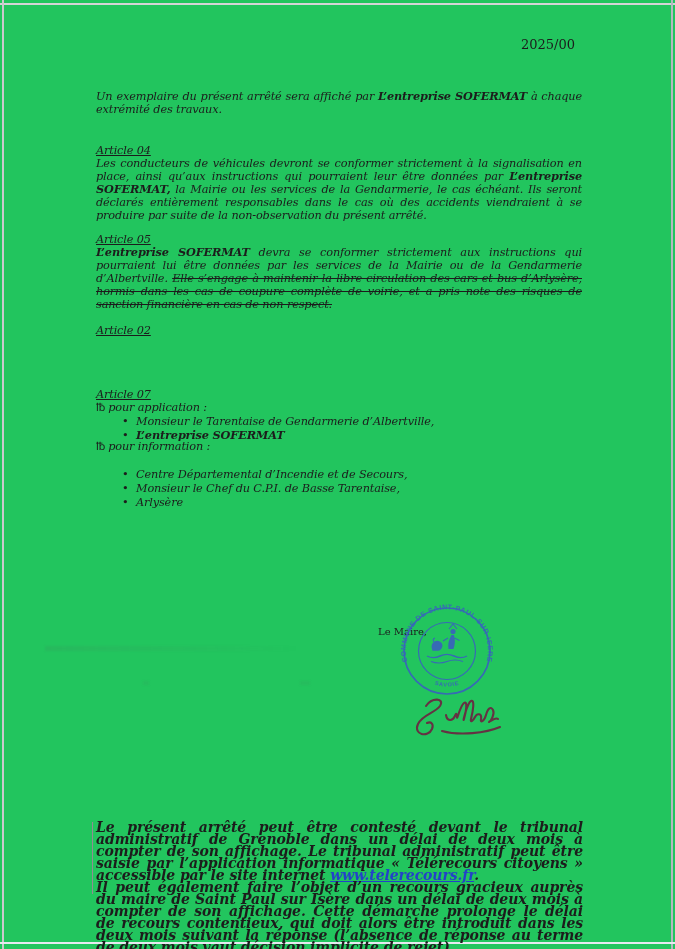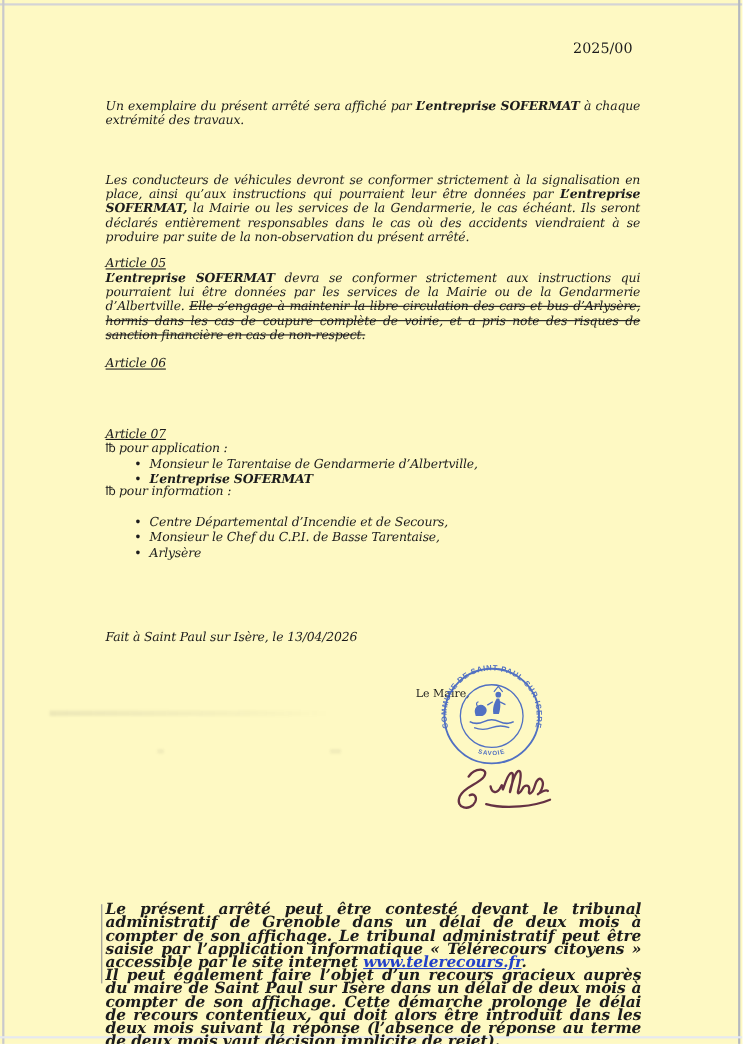--- a/index.html
+++ b/index.html
@@ -1,17 +1,17 @@
 <!DOCTYPE html>
 <html><head>
 <meta charset="utf-8">
 <style>
   html,body { margin:0; padding:0; background:#ffffff; }
   .scan {
-    position:relative; width:675px; height:949px; background:#fef9c3;
+    position:relative; width:675px; height:949px; background:#22c55e;
     font-family:"DejaVu Serif", serif; color:#1c1c1c; overflow:hidden;
   }
   
   .edge-top    { position:absolute; left:0; top:3px; width:675px; height:2px; background:#d4d4d6; }
   .edge-left   { position:absolute; left:2px; top:0; width:2px; height:949px; background:#c9c9cc; }
   .edge-right  { position:absolute; left:671px; top:0; width:2px; height:949px; background:#b4b8c0; }
   .edge-bottom { position:absolute; left:0; top:942px; width:675px; height:2px; background:#e6e9f0; }
 
   .blk { position:absolute; left:96px; width:486px; font-style:italic;
          font-size:11.3px; line-height:13px; letter-spacing:-0.15px; text-align:justify;margin-top:24px; }
@@ -52,26 +52,27 @@
 
   <div class="edge-top"></div>
   <div class="edge-left"></div>
   <div class="edge-right"></div>
   <div class="edge-bottom"></div>
 
   <div class="ref-number">2025/00</div>
 
   <div class="blk" style="top:66px;"><span>Un exemplaire du présent arrêté sera affiché par </span><b>L’entreprise SOFERMAT</b><span> à chaque extrémité des travaux.</span></div>
 
+  <div class="blk heading" style="top:120px;">Article 04</div>
   <div class="blk" style="top:133px;"><span>Les conducteurs de véhicules devront se conformer strictement à la signalisation en place, ainsi qu’aux instructions qui pourraient leur être données par </span><b>L’entreprise SOFERMAT,</b><span> la Mairie ou les services de la Gendarmerie, le cas échéant. Ils seront déclarés entièrement responsables dans le cas où des accidents viendraient à se produire par suite de la non-observation du présent arrêté.</span></div>
 
   <div class="blk heading" style="top:209px;">Article 05</div>
   <div class="blk" style="top:222px;"><b>L’entreprise SOFERMAT</b><span> devra se conformer strictement aux instructions qui pourraient lui être données par les services de la Mairie ou de la Gendarmerie d’Albertville.</span> <span class="struck">Elle s’engage à maintenir la libre circulation des cars et bus d’Arlysère, hormis dans les cas de coupure complète de voirie, et a pris note des risques de sanction financière en cas de non-respect.</span></div>
 
-  <div class="blk heading" style="top:300px;">Article 06</div>
+  <div class="blk heading" style="top:300px;">Article 02</div>
 
   <div class="blk heading" style="top:364px;">Article 07</div>
   <div class="blk" style="top:377px; text-align:left;"><span class="sym">℔</span><span>pour application :</span></div>
   <div class="blk bullet-line" style="top:391px;">
       <span class="blt">•</span>
       <span class="btxt">Monsieur le Tarentaise de Gendarmerie d’Albertville,</span>
     </div>
   <div class="blk bullet-line" style="top:405px;">
       <span class="blt">•</span>
       <span class="btxt bold">L’entreprise SOFERMAT</span>
@@ -84,21 +85,20 @@
     </div>
   <div class="blk bullet-line" style="top:458px;">
       <span class="blt">•</span>
       <span class="btxt">Monsieur le Chef du C.P.I. de Basse Tarentaise,</span>
     </div>
   <div class="blk bullet-line" style="top:472px;">
       <span class="blt">•</span>
       <span class="btxt">Arlysère</span>
     </div>
 
-  <div class="blk" style="top:549px; text-align:left;">Fait à Saint Paul sur Isère, le 13/04/2026</div>
 
   <div class="le-maire">Le Maire,</div>
 
   <svg class="stamp" width="92" height="94" viewBox="0 0 92 94">
     <defs>
       <path id="arcTop" d="M 8.5,63 A 41,41 0 1 1 83.5,63" fill="none"></path>
       <path id="arcBot" d="M 12,61 A 37.6,37.6 0 0 0 80,61" fill="none"></path>
     </defs>
     <circle cx="46" cy="47" r="43" fill="none" stroke="#3a5ec2" stroke-width="1.7"></circle>
     <circle cx="46" cy="47" r="28.5" fill="none" stroke="#3a5ec2" stroke-width="1.2"></circle>

